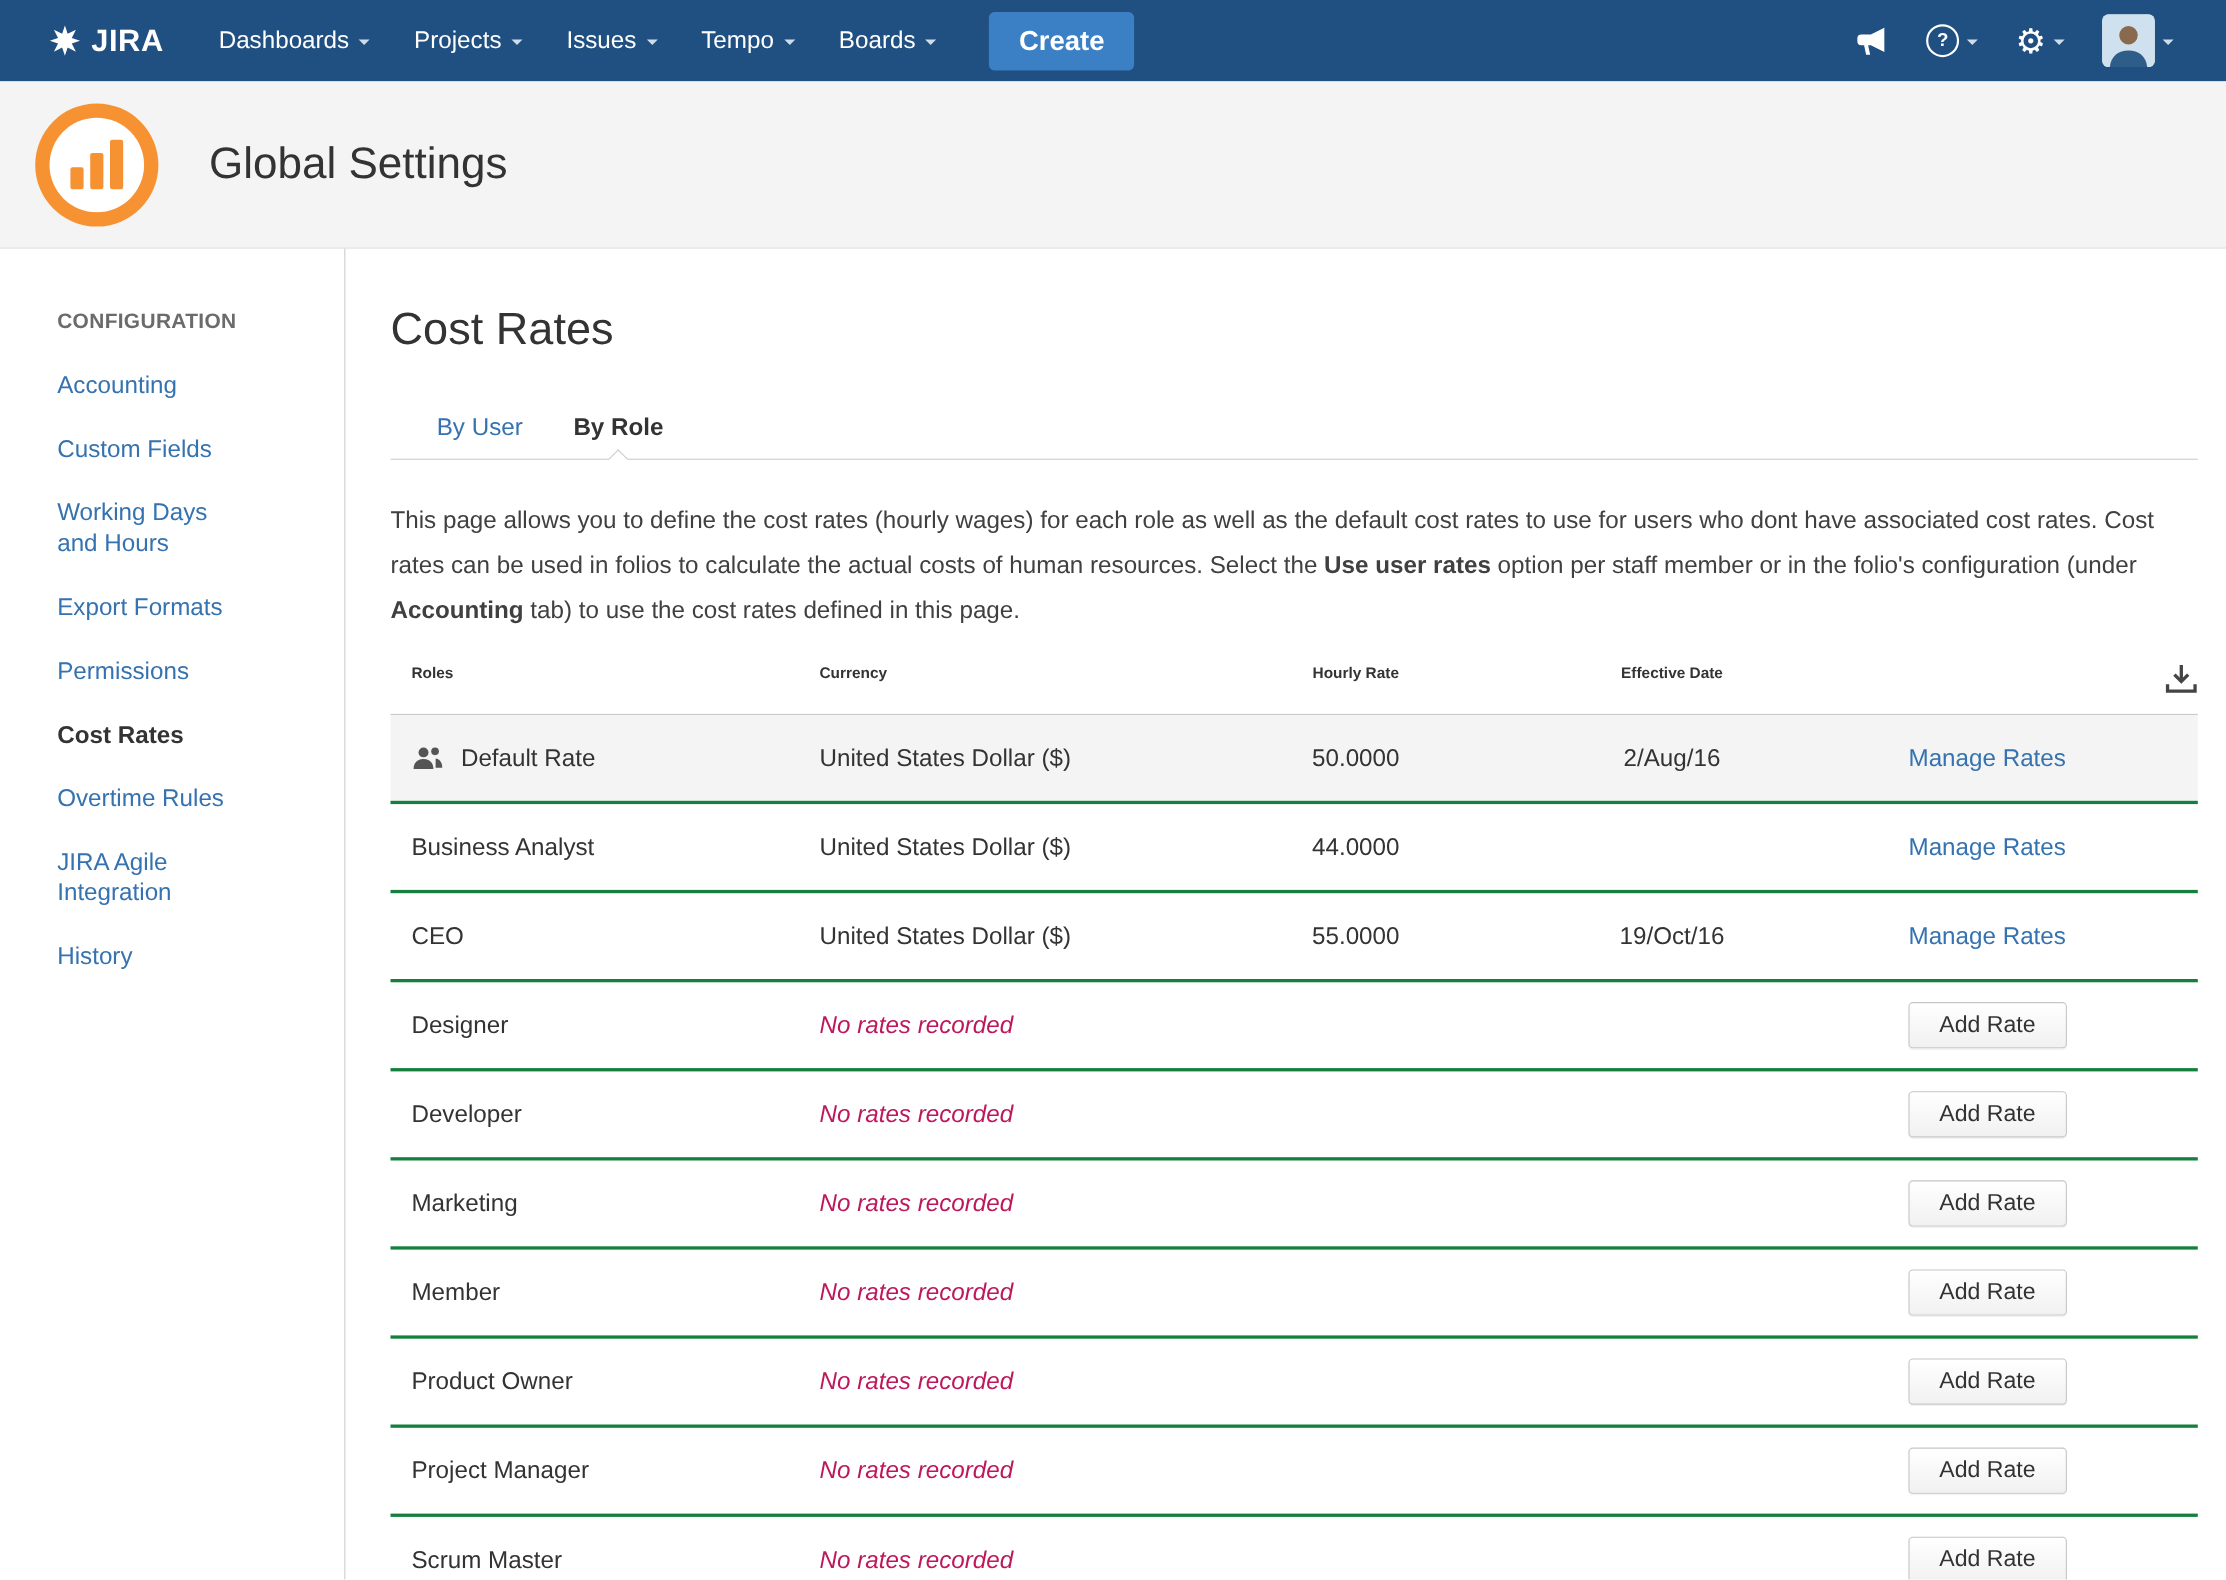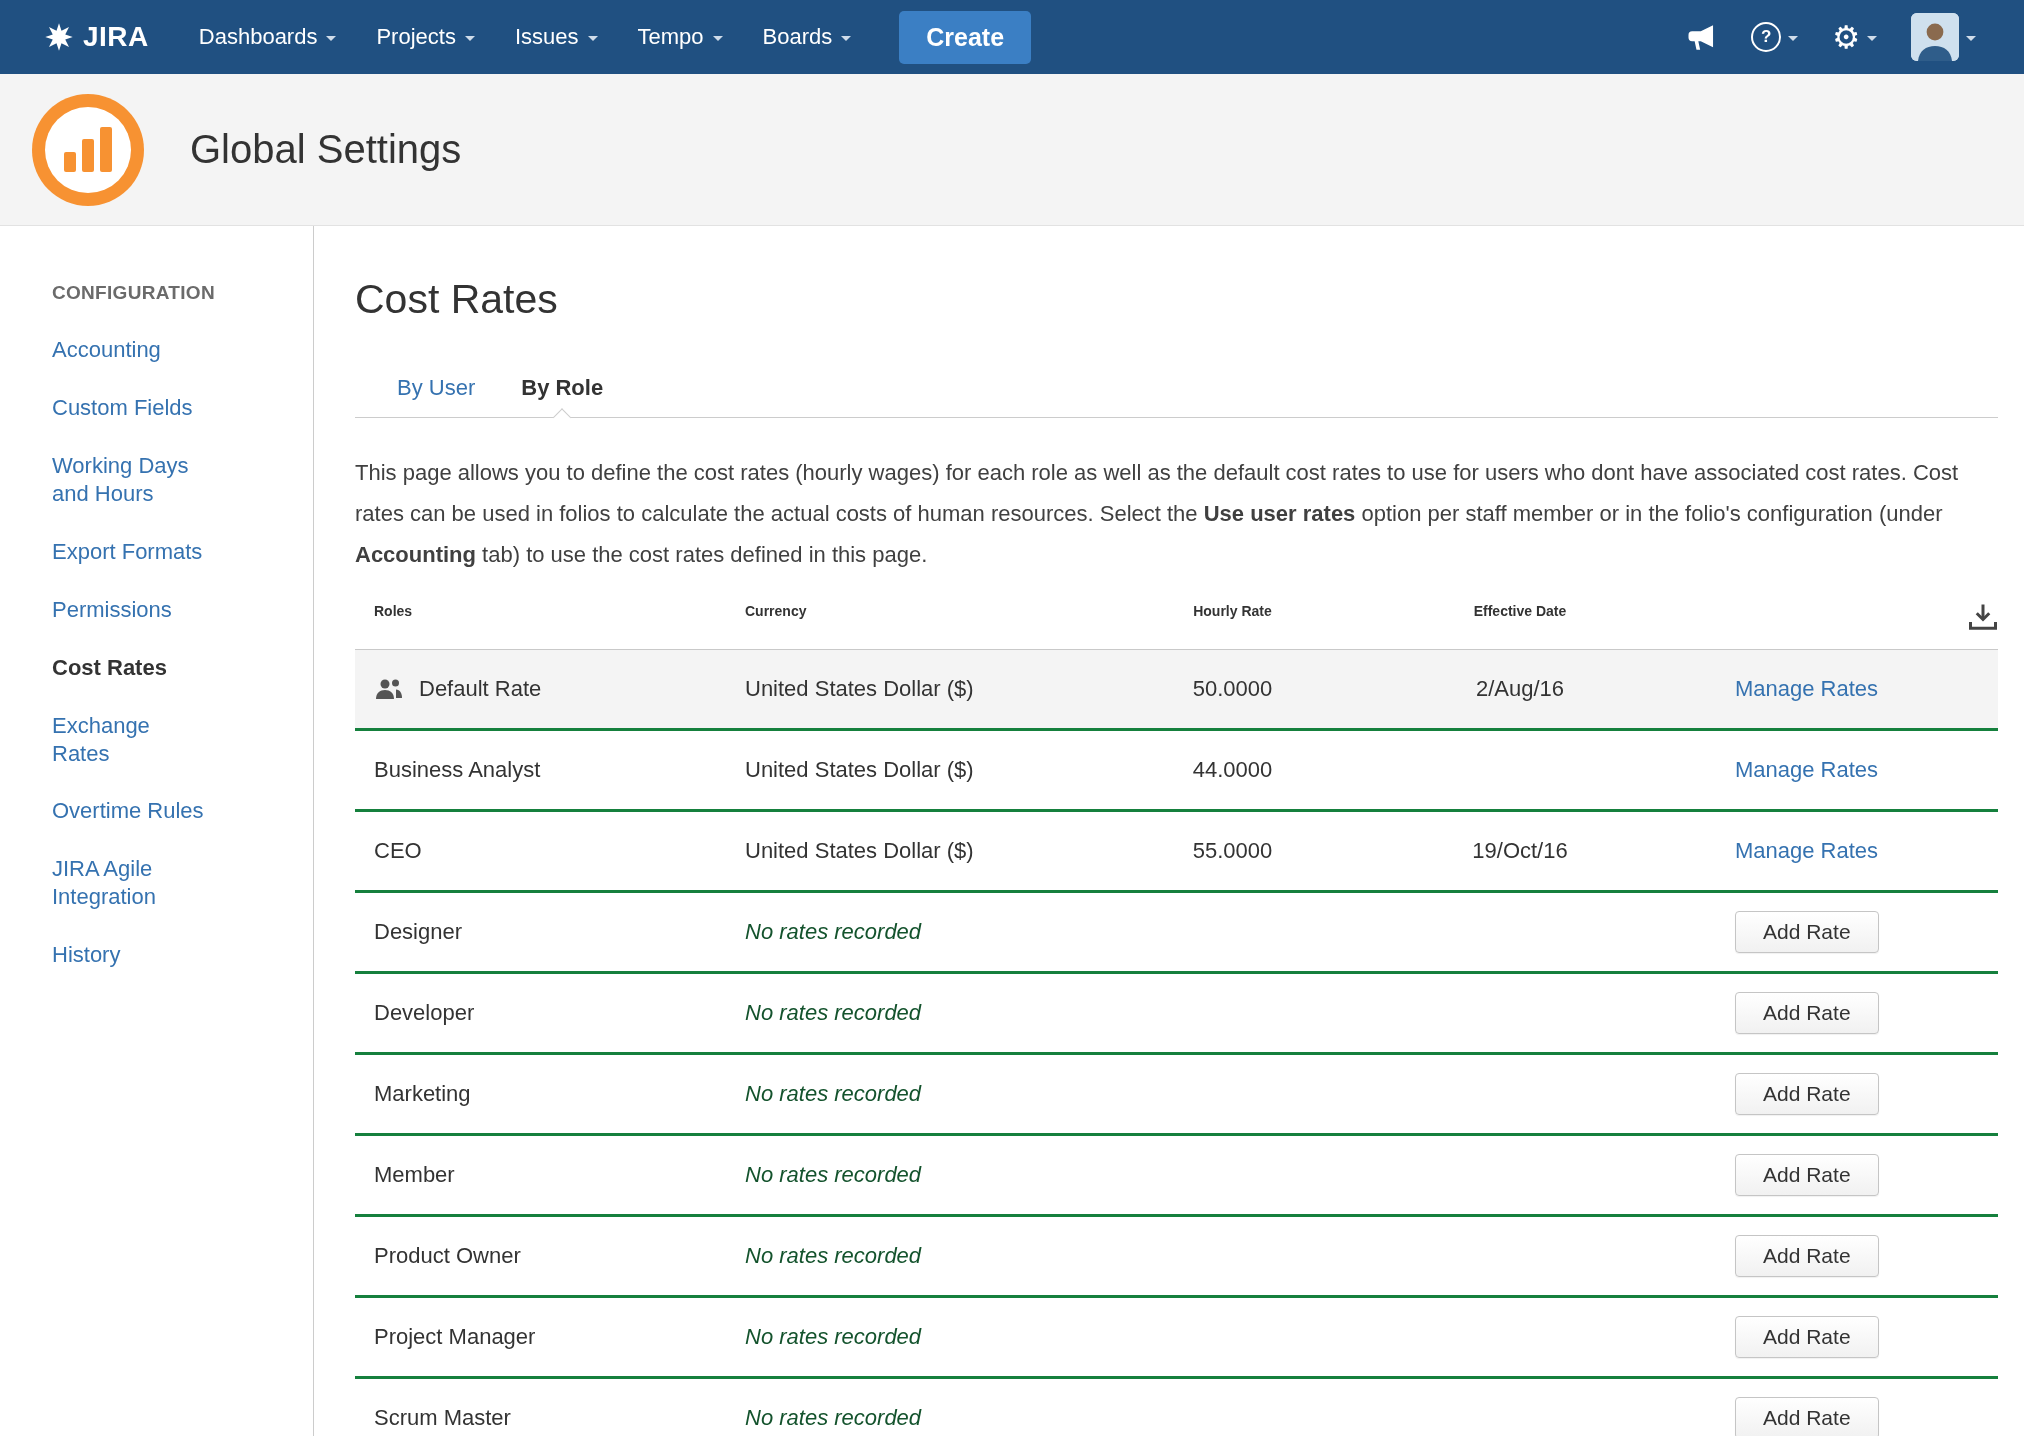--- a/index.html
+++ b/index.html
@@ -69,21 +69,21 @@
     border-bottom:1px solid #c9c9c9;}
   .cell{box-sizing:border-box;}
   .c-role{width:390px;flex-shrink:0;padding-left:19px;display:flex;align-items:center;gap:15px;}
   .c-currency{width:355px;flex-shrink:0;}
   .c-hourly{width:265px;flex-shrink:0;text-align:center;}
   .c-date{width:310px;flex-shrink:0;text-align:center;}
   .c-action{flex:1;padding-left:60px;display:flex;align-items:center;}
   .thead .c-action{justify-content:flex-end;padding-left:0;}
   .trow{display:flex;align-items:center;height:78px;border-bottom:3px solid #15803d;font-size:22px;}
   .trow.highlighted{background:var(--highlight,#f4f4f4);}
-  .no-rates{font-style:italic;color:#14532d;}
+  .no-rates{font-style:italic;color:#be185d;}
   .manage-link{color:var(--link,#3572b0);text-decoration:none;cursor:pointer;}
   .add-rate-btn{font-family:inherit;font-size:21px;color:#333;background:linear-gradient(#ffffff,#f1f1f1);
     border:1px solid #c5c5c5;border-radius:4px;padding:8px 27px;cursor:pointer;
     box-shadow:0 1px 1px rgba(0,0,0,.06);}
   .download-btn{background:none;border:none;padding:0;cursor:pointer;display:flex;}
   .group-ic{display:flex;}
 </style>
 </head>
 <body>
 
@@ -160,22 +160,20 @@
   <aside class="sidebar">
     <h2 class="sidebar-heading">CONFIGURATION</h2>
     <ul class="sidebar-nav">
         <li><a class="side-link">Accounting</a></li>
         <li><a class="side-link">Custom Fields</a></li>
         <li><a class="side-link">Working Days
 and Hours</a></li>
         <li><a class="side-link">Export Formats</a></li>
         <li><a class="side-link">Permissions</a></li>
         <li><a class="side-link active">Cost Rates</a></li>
-        <li><a class="side-link">Exchange
-Rates</a></li>
         <li><a class="side-link">Overtime Rules</a></li>
         <li><a class="side-link">JIRA Agile
 Integration</a></li>
         <li><a class="side-link">History</a></li>
       </ul>
   </aside>
 
   <main class="main">
     <h1 class="main-title">Cost Rates</h1>
     <div class="tabs">

